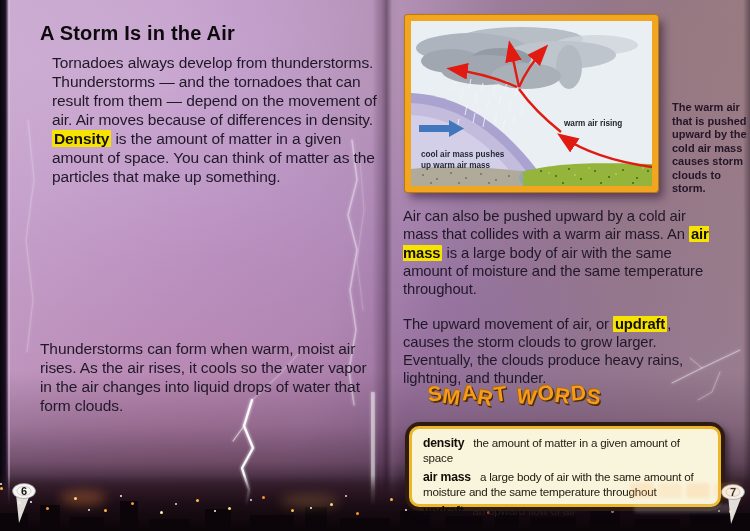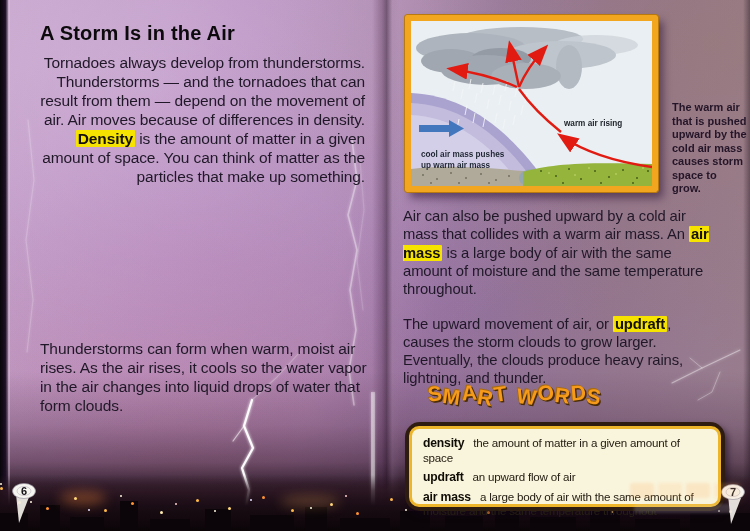--- a/index.html
+++ b/index.html
@@ -40,21 +40,21 @@
     214px 27px 0 #fff6e0,250px 16px 0 #e8e0ff,310px 24px 0 #fff6e0,345px 12px 0 #ffd0d0,
     405px 26px 0 #fff6e0,470px 18px 0 #e8e0ff,530px 26px 0 #fff6e0,570px 12px 0 #ffd0d0,
     628px 25px 0 #fff6e0,662px 13px 0 #e8e0ff,718px 27px 0 #fff6e0;}
   
   #bolts{position:absolute;inset:0;z-index:2;pointer-events:none;}
   
   .content{position:absolute;z-index:4;}
   #title{left:40px;top:9px;font-size:20px;font-weight:bold;color:#0c0a0c;letter-spacing:.2px;}
   .para{color:#201828;font-size:15.5px;line-height:19px;letter-spacing:-.1px;}
   .para .hl{background:#f6e400;font-weight:bold;color:#141008;padding:0 2px;border-radius:1px;}
-  #lp1{left:25px;top:37px;width:340px;text-align:right;}
+  #lp1{left:52px;top:37px;width:340px;}
   #lp2{left:40px;top:210px;width:340px;}
   #lp3{left:40px;top:323px;width:340px;}
   #rp1{left:403px;top:192px;width:308px;font-size:14.8px;line-height:18.4px;}
   #rp2{left:403px;top:300px;width:308px;font-size:14.8px;line-height:18px;}
   
   #diagram{left:405px;top:15px;width:253px;height:177px;box-sizing:border-box;
     border:6px solid #f2a51e;outline:1px solid #b87a10;border-radius:2px;
     box-shadow:5px 6px 9px rgba(30,5,40,.5);background:#e9eff2;}
   #diagram svg{display:block;box-shadow:inset 0 0 0 1px rgba(255,240,200,.55);}
   #caption{left:672px;top:101px;width:76px;font-size:11px;font-weight:bold;line-height:13.5px;color:#241528;}
@@ -240,36 +240,36 @@
       </g>
 
       <polygon points="8,104 38,104 38,99 53,107.5 38,116 38,111 8,111" fill="#4377bd"></polygon>
 
       <text x="10" y="136" font-size="8.2" font-weight="bold" fill="#1f2733">cool air mass pushes</text>
       <text x="10" y="147" font-size="8.2" font-weight="bold" fill="#1f2733">up warm air mass</text>
       <text x="153" y="105" font-size="8.2" font-weight="bold" fill="#22262e">warm air rising</text>
     </svg>
   </div>
 
-  <div class="content" id="caption">The warm air that is pushed upward by the cold air mass causes storm space to grow.</div>
+  <div class="content" id="caption">The warm air that is pushed upward by the cold air mass causes storm clouds to storm.</div>
 
   <p class="content para" id="rp1"><span>Air can also be pushed upward by a cold air mass that collides with a warm air mass. An </span><span class="hl">air mass</span><span> is a large body of air with the same amount of moisture and the same temperature throughout.</span></p>
   <p class="content para" id="rp2"><span>The upward movement of air, or </span><span class="hl">updraft</span><span>, causes the storm clouds to grow larger. Eventually, the clouds produce heavy rains, lightning, and thunder.</span></p>
 
   <div class="content" id="sw-head"><span class="sw-letter" style="transform: rotate(-7deg) translateY(-1px);">S</span><span class="sw-letter" style="transform: rotate(8deg) translateY(2px);">M</span><span class="sw-letter" style="transform: rotate(-4deg) translateY(-2px);">A</span><span class="sw-letter" style="transform: rotate(10deg) translateY(3px);">R</span><span class="sw-letter" style="transform: rotate(-8deg) translateY(-1px);">T</span><span class="sw-space"></span><span class="sw-letter" style="transform: rotate(7deg) translateY(2px);">W</span><span class="sw-letter" style="transform: rotate(-6deg) translateY(-2px);">O</span><span class="sw-letter" style="transform: rotate(8deg) translateY(1px);">R</span><span class="sw-letter" style="transform: rotate(-5deg) translateY(-2px);">D</span><span class="sw-letter" style="transform: rotate(9deg) translateY(2px);">S</span></div>
   <div class="content" id="sw-box">
     <div id="sw-inner">
       <div class="sw-row">
         <span class="sw-term">density</span><span>the amount of matter in a given amount of space</span>
       </div>
       <div class="sw-row">
-        <span class="sw-term">updraft</span><span>an upward flow of air</span>
+        <span class="sw-term">air mass</span><span>a large body of air with the same amount of moisture and the same temperature throughout</span>
       </div>
       <div class="sw-row">
-        <span class="sw-term">air mass</span><span>a large body of air with the same amount of moisture and the same temperature throughout</span>
+        <span class="sw-term">updraft</span><span>an upward flow of air</span>
       </div>
     </div>
   </div>
 
   <div class="badge" id="badge6">
     <svg viewBox="0 0 27 42" width="27" height="42">
       <g>
         <polygon points="5,12 18,15 8,41" fill="#f2efe9" opacity=".92"></polygon>
         <ellipse cx="13" cy="9" rx="11.5" ry="7.5" fill="#f7f5f0" stroke="#9a93a0" stroke-width=".7"></ellipse>
         <ellipse cx="13" cy="9" rx="7" ry="4.5" fill="none" stroke="#b9b2bd" stroke-width=".6"></ellipse>

